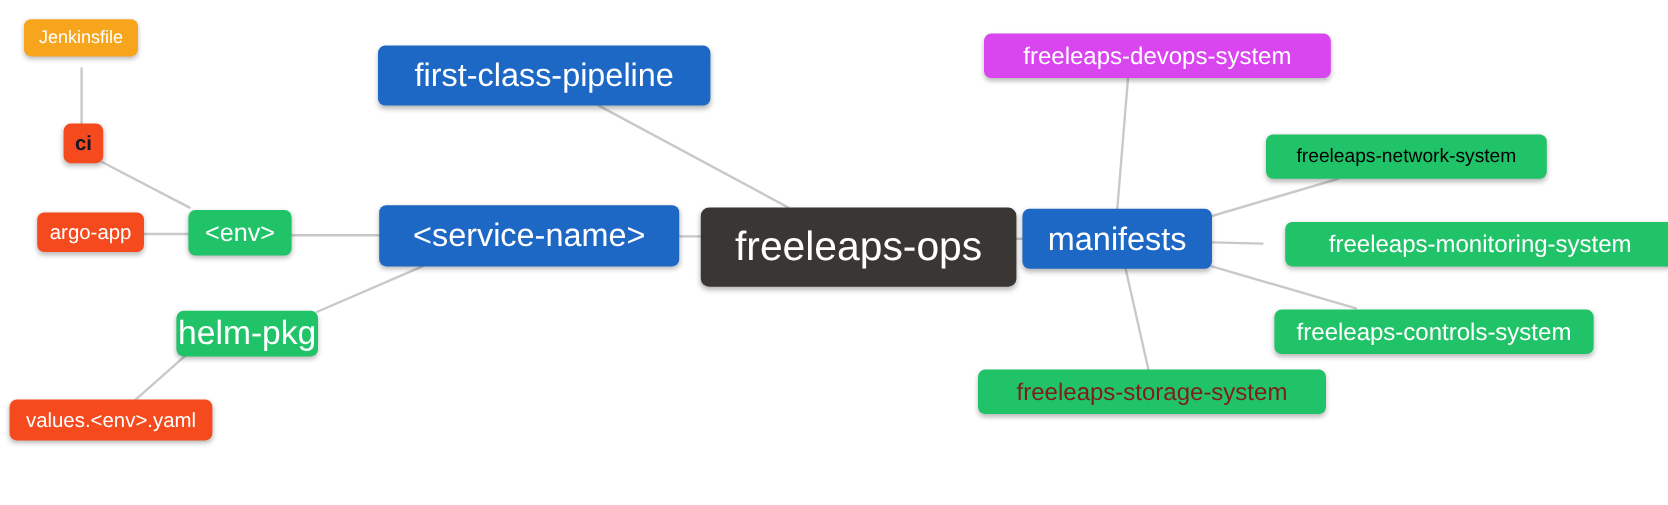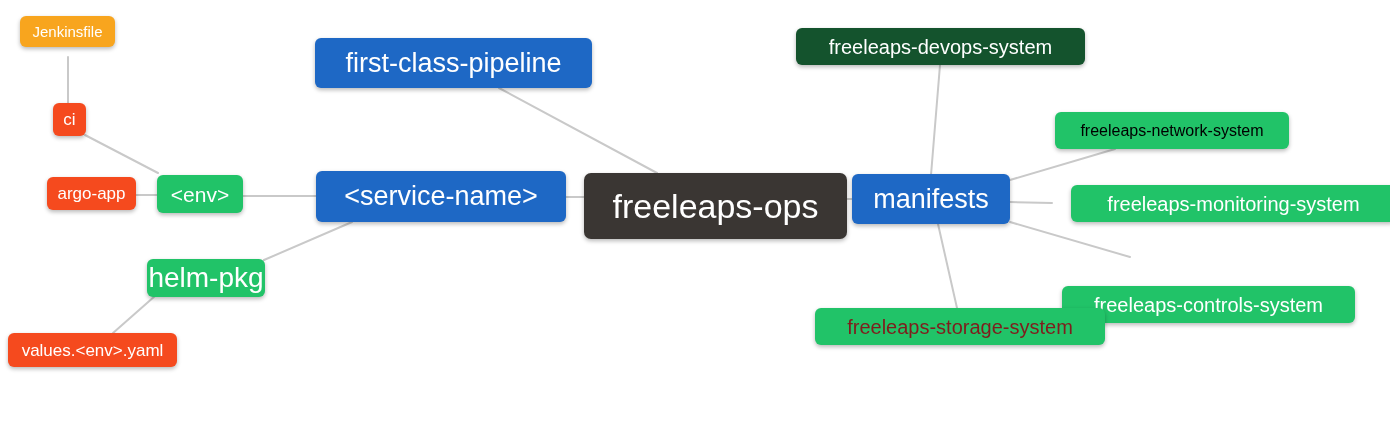--- a/index.html
+++ b/index.html
@@ -56,22 +56,22 @@
       <line x1="1010" y1="202" x2="1052" y2="203" stroke="#c9c9c9" stroke-width="2" stroke-linecap="round"></line>
       <line x1="1010" y1="222" x2="1130" y2="257" stroke="#c9c9c9" stroke-width="2" stroke-linecap="round"></line>
       <line x1="938" y1="224" x2="957" y2="308" stroke="#c9c9c9" stroke-width="2" stroke-linecap="round"></line>
     </svg>
 <div class="node root" style="left: 584px; top: 173px; width: 263px; height: 66px; font-size: 34px; background: rgb(58, 54, 51); color: rgb(255, 255, 255);">freeleaps-ops</div>
     <div class="node branch" style="left: 315px; top: 38px; width: 277px; height: 50px; font-size: 27px; background: rgb(30, 104, 197); color: rgb(255, 255, 255);">first-class-pipeline</div>
     <div class="node branch" style="left: 316px; top: 171px; width: 250px; height: 51px; font-size: 27px; background: rgb(30, 104, 197); color: rgb(255, 255, 255);">&lt;service-name&gt;</div>
     <div class="node sub" style="left: 157px; top: 175px; width: 86px; height: 38px; font-size: 21px; background: rgb(33, 195, 104); color: rgb(255, 255, 255);">&lt;env&gt;</div>
     <div class="node branch" style="left: 852px; top: 174px; width: 158px; height: 50px; font-size: 27px; background: rgb(30, 104, 197); color: rgb(255, 255, 255);">manifests</div>
     <div class="node sub" style="left: 147px; top: 259px; width: 118px; height: 38px; font-size: 28px; background: rgb(33, 195, 104); color: rgb(255, 255, 255);">helm-pkg</div>
-    <div class="node sub" style="left: 796px; top: 28px; width: 289px; height: 37px; font-size: 20px; background: #14532d; color: rgb(255, 255, 255);">freeleaps-devops-system</div>
+    <div class="node sub" style="left: 820px; top: 28px; width: 289px; height: 37px; font-size: 20px; background: #d946ef; color: rgb(255, 255, 255);">freeleaps-devops-system</div>
     <div class="node sub" style="left: 1055px; top: 112px; width: 234px; height: 37px; font-size: 16px; background: rgb(33, 195, 104); color: #000000;">freeleaps-network-system</div>
     <div class="node sub" style="left: 1052px; top: 185px; width: 325px; height: 37px; font-size: 20px; background: rgb(33, 195, 104); color: rgb(255, 255, 255); margin-left: 19px;">freeleaps-monitoring-system</div>
-    <div class="node sub" style="left: 1062px; top: 258px; width: 293px; height: 37px; font-size: 20px; background: rgb(33, 195, 104); color: rgb(255, 255, 255); margin-top: 28px;">freeleaps-controls-system</div>
+    <div class="node sub" style="left: 1062px; top: 258px; width: 266px; height: 37px; font-size: 20px; background: rgb(33, 195, 104); color: rgb(255, 255, 255);">freeleaps-controls-system</div>
     <div class="node sub" style="left: 815px; top: 308px; width: 290px; height: 37px; font-size: 20px; background: rgb(33, 195, 104); color: #7f1d1d;">freeleaps-storage-system</div>
-    <div class="node leaf" style="left: 31px; top: 177px; width: 89px; height: 33px; font-size: 17px; background: rgb(245, 74, 30); color: rgb(255, 255, 255); margin-left: 16px;">argo-app</div>
-    <div class="node leaf" style="left: 53px; top: 103px; width: 33px; height: 33px; font-size: 17px; background: rgb(245, 74, 30); color: #ffffff;">ci</div>
+    <div class="node leaf" style="left: 31px; top: 177px; width: 89px; height: 33px; font-size: 17px; background: rgb(245, 74, 30); color: rgb(255, 255, 255);">argo-app</div>
+    <div class="node leaf" style="left: 53px; top: 103px; width: 33px; height: 33px; font-size: 17px; background: rgb(245, 74, 30); color: #0f172a; font-weight: bold;">ci</div>
     <div class="node leaf" style="left: 8px; top: 333px; width: 169px; height: 34px; font-size: 17px; background: rgb(245, 74, 30); color: rgb(255, 255, 255);">values.&lt;env&gt;.yaml</div>
     <div class="node file" style="left: 20px; top: 16px; width: 95px; height: 31px; font-size: 15px; background: rgb(248, 165, 30); color: rgb(255, 255, 255);">Jenkinsfile</div>
   </div>
 
 </body></html>

